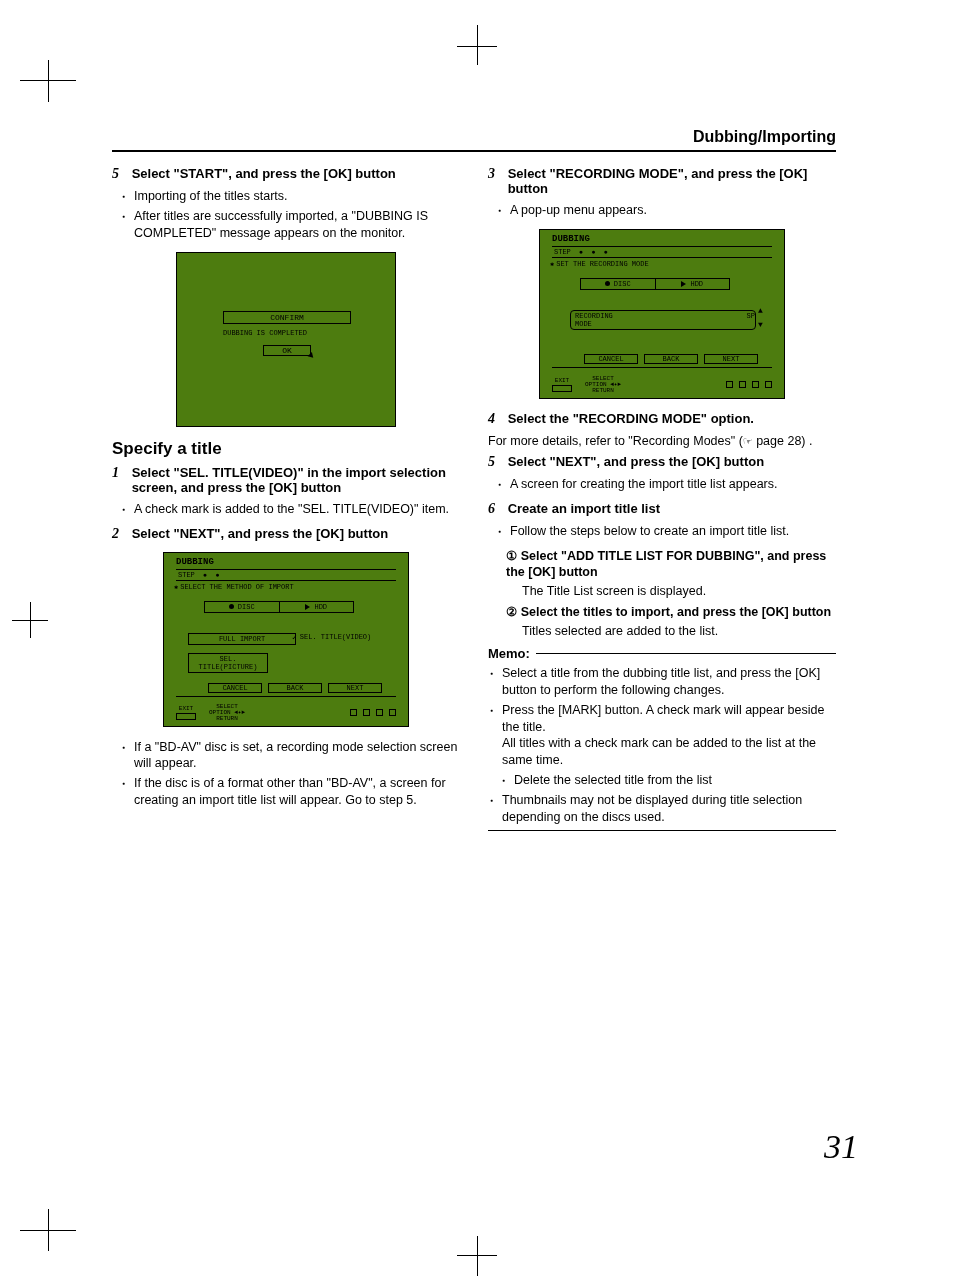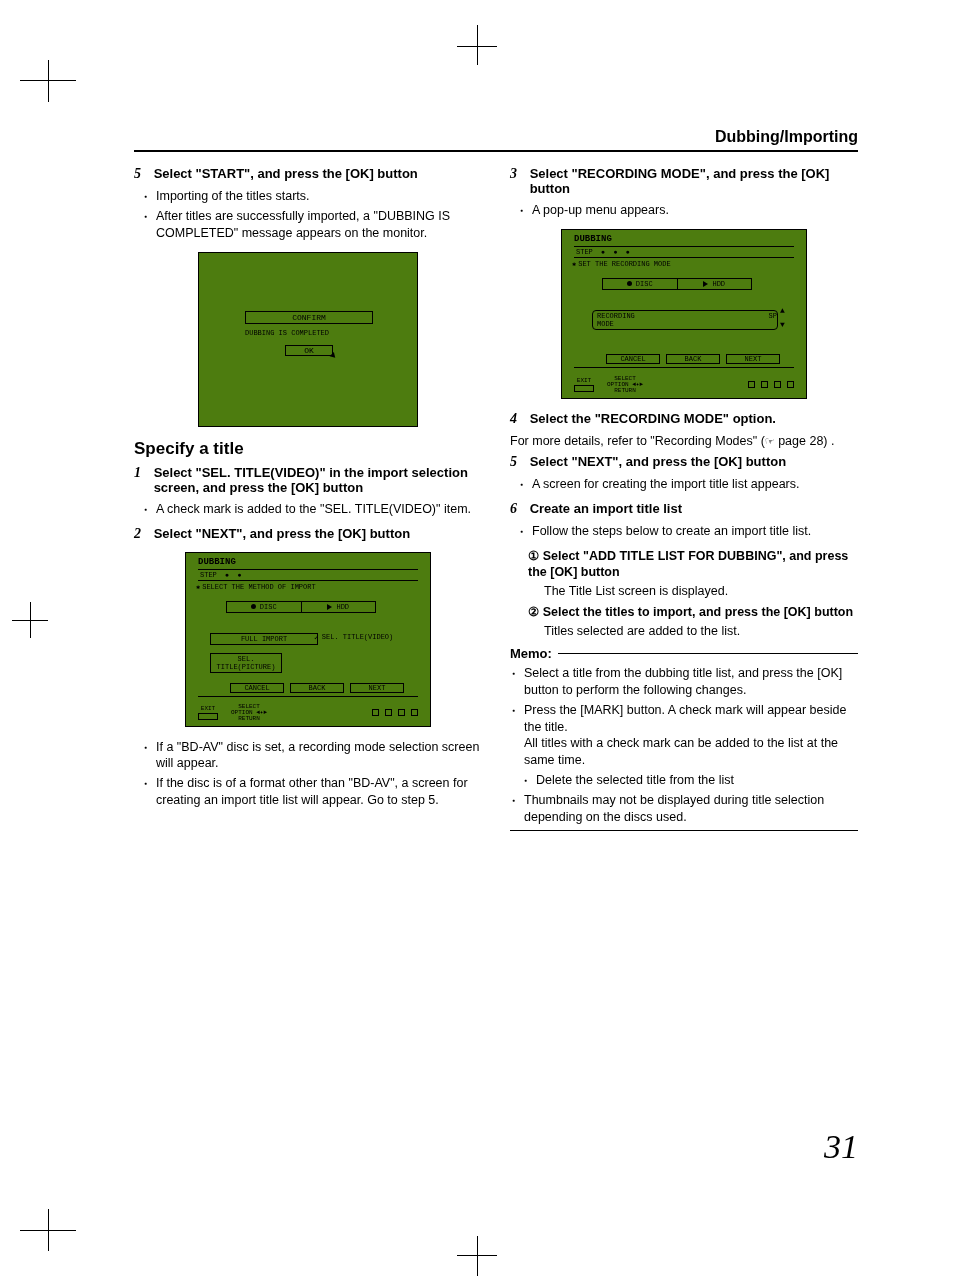--- a/index.html
+++ b/index.html
@@ -11,21 +11,21 @@
     color: #000;
     position: relative;
     font-size: 13px;
   }
   .crop-mark { position: absolute; background: #000; }
   .cm-v { width: 1px; height: 40px; }
   .cm-h { width: 40px; height: 1px; }
   .content {
     position: absolute;
     top: 128px;
-    left: 134px;
+    left: 112px;
     width: 724px;
   }
   .header-title {
     text-align: right;
     font-weight: bold;
     font-size: 16px;
     padding-bottom: 4px;
     border-bottom: 2px solid #000;
     margin-bottom: 14px;
   }
@@ -212,21 +212,21 @@
               <span>HDD</span>
             </div>
         </div>
         <div class="s-row" style="top:80px;left:24px;width:108px;">
             <div class="s-row-half" style="border:none;">FULL IMPORT</div>
           </div>
         <div style="position:absolute;top:80px;left:128px;width:96px;font-size:7px;display:flex;align-items:center;gap:3px;">
             <span class="icon-check">✓</span>
             <span>SEL. TITLE(VIDEO)</span>
           </div>
-        <div class="s-row" style="top:100px;left:24px;width:72px;justify-content:flex-end;">
+        <div class="s-row" style="top:100px;left:24px;width:80px;justify-content:flex-end;">
             <div class="s-row-half" style="border:none;">SEL. TITLE(PICTURE)</div>
           </div>
         <div class="s-btn-row" style="top:130px;left:44px;">
           <div class="s-btn">CANCEL</div>
           <div class="s-btn">BACK</div>
           <div class="s-btn">NEXT</div>
         </div>
         <div style="position:absolute;top:143px;left:12px;right:12px;border-top:1px solid #000;"></div>
         <div class="s-footer">
           <div style="display:flex;flex-direction:column;align-items:center;gap:1px;">

